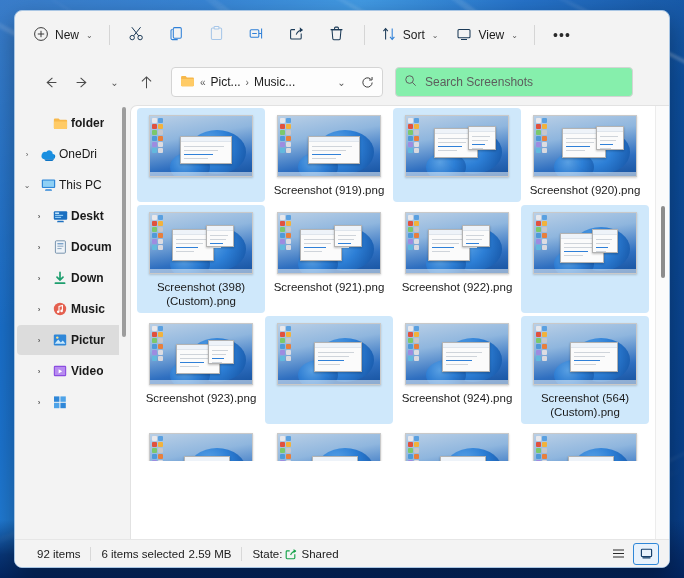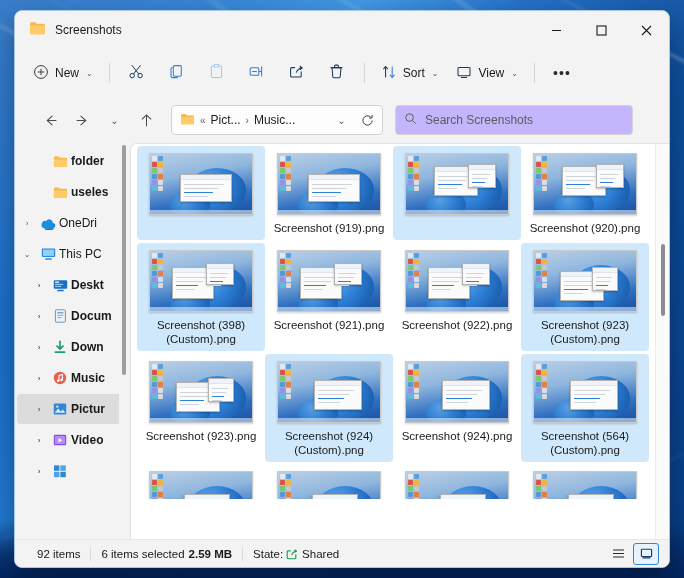--- a/index.html
+++ b/index.html
@@ -120,21 +120,21 @@
   .addr-right { margin-left: auto; display: flex; align-items: center; }
   .addr-iconbtn {
     width: 26px; height: 26px; border-radius: 3px;
     display: flex; align-items: center; justify-content: center;
     color: #3a3a3a;
   }
   .search-field {
     flex: 0 0 238px;
     margin-left: 10px;
     height: 30px;
-    background: #c4b5fd;
+    background: #86efac;
     border: 1px solid #d4d4d4;
     border-radius: 4px;
     display: flex; align-items: center;
     padding: 0 8px; gap: 8px;
     font-size: 12px; color: #5d5d5d;
   }
 
   
   .body-area { flex: 1 1 auto; display: flex; min-height: 0; background: #f3f3f3; }
 
@@ -294,49 +294,20 @@
   <div class="swoosh sw6"></div>
   <div class="swoosh sw7"></div>
   <div class="swoosh sw8"></div>
   <div class="swoosh sw9"></div>
   <div class="swoosh sw10"></div>
   <div class="darkband"></div>
 </div>
 
 <div id="explorer-window">
 
-  <div class="titlebar">
-    <div class="title-left">
-      <span>
-        <svg width="17" height="14" viewBox="0 0 17 14">
-          <path d="M1 2.4a1.2 1.2 0 0 1 1.2-1.2h4.1l1.5 1.6h7a1.2 1.2 0 0 1 1.2 1.2V12a1.2 1.2 0 0 1-1.2 1.2H2.2A1.2 1.2 0 0 1 1 12z" fill="#f7b84b"></path>
-          <path d="M1 4.6h14.9V12a1.2 1.2 0 0 1-1.2 1.2H2.2A1.2 1.2 0 0 1 1 12z" fill="#ffcb66"></path>
-        </svg>
-      </span>
-      <span class="title-text">Screenshots</span>
-    </div>
-    <div class="win-controls">
-      <div class="win-btn">
-        <svg width="11" height="11" viewBox="0 0 11 11">
-            <line x1="1" y1="5.5" x2="10" y2="5.5" stroke="currentColor" stroke-width="1.1"></line>
-          </svg>
-      </div>
-      <div class="win-btn">
-        <svg width="11" height="11" viewBox="0 0 11 11">
-            <rect x="1" y="1" width="9" height="9" fill="none" stroke="currentColor" stroke-width="1.1"></rect>
-          </svg>
-      </div>
-      <div class="win-btn close">
-        <svg width="11" height="11" viewBox="0 0 11 11">
-            <line x1="1" y1="1" x2="10" y2="10" stroke="currentColor" stroke-width="1.1"></line>
-            <line x1="10" y1="1" x2="1" y2="10" stroke="currentColor" stroke-width="1.1"></line>
-          </svg>
-      </div>
-    </div>
-  </div>
 
   <div class="toolbar">
     <div class="tb-item">
       <span>
         <svg width="16" height="16" viewBox="0 0 16 16">
           <circle cx="8" cy="8" r="6.4" fill="none" stroke="#3a3a3a" stroke-width="1"></circle>
           <line x1="8" y1="4.8" x2="8" y2="11.2" stroke="#3a3a3a" stroke-width="1"></line>
           <line x1="4.8" y1="8" x2="11.2" y2="8" stroke="#3a3a3a" stroke-width="1"></line>
         </svg>
       </span>
@@ -501,30 +472,20 @@
           <div class="nav-item indent-1">
             <span class="nav-exp"></span>
             <span class="nav-ico">
               <svg width="15" height="13" viewBox="0 0 17 14">
                 <path d="M1 2.4a1.2 1.2 0 0 1 1.2-1.2h4.1l1.5 1.6h7a1.2 1.2 0 0 1 1.2 1.2V12a1.2 1.2 0 0 1-1.2 1.2H2.2A1.2 1.2 0 0 1 1 12z" fill="#f7b84b"></path>
                 <path d="M1 4.6h14.9V12a1.2 1.2 0 0 1-1.2 1.2H2.2A1.2 1.2 0 0 1 1 12z" fill="#ffcb66"></path>
               </svg>
             </span>
             <span class="nav-label">folder</span>
           </div>
-          <div class="nav-item indent-1">
-            <span class="nav-exp"></span>
-            <span class="nav-ico">
-              <svg width="15" height="13" viewBox="0 0 17 14">
-                <path d="M1 2.4a1.2 1.2 0 0 1 1.2-1.2h4.1l1.5 1.6h7a1.2 1.2 0 0 1 1.2 1.2V12a1.2 1.2 0 0 1-1.2 1.2H2.2A1.2 1.2 0 0 1 1 12z" fill="#f7b84b"></path>
-                <path d="M1 4.6h14.9V12a1.2 1.2 0 0 1-1.2 1.2H2.2A1.2 1.2 0 0 1 1 12z" fill="#ffcb66"></path>
-              </svg>
-            </span>
-            <span class="nav-label">useles</span>
-          </div>
           <div class="nav-item">
             <span class="nav-exp">›</span>
             <span class="nav-ico">
               <svg width="16" height="13" viewBox="0 0 16 13">
                 <path d="M4.3 11.2h8.2a2.6 2.6 0 0 0 .3-5.2A3.6 3.6 0 0 0 6.2 4 3 3 0 0 0 4.3 11.2z" fill="#1a8fe0"></path>
                 <path d="M4.3 11.2h8.2a2.6 2.6 0 0 0 1.3-4.8 3.3 3.3 0 0 1-9.5 4.8z" fill="#0d74c4"></path>
               </svg>
             </span>
             <span class="nav-label">OneDri</span>
           </div>
@@ -893,21 +854,20 @@
                 </div>
                 <div class="winbox" style="left:58px;top:16px;width:26px;height:24px">
                   <span class="ln" style="top:9px;width:16px"></span>
                   <span class="ln" style="top:13px;width:14px"></span>
                   <span class="ln acc" style="top:17px;width:12px"></span>
                   <span class="ln" style="top:21px;width:10px"></span>
                 </div>
                 <div class="taskbar"></div>
               </div>
             </div>
-            <div class="label">Screenshot (923) (Custom).png</div>
           </div>
           <div class="tile">
             <div class="thumb-wrap">
               <div class="shot">
                 <div class="bloom b1"></div>
                 <div class="bloom b2"></div>
                 <div class="icons">
                   <i style="background:#e8e8ec"></i>
                   <i style="background:#5aa0e0"></i>
                   <i style="background:#e0513f"></i>
@@ -959,21 +919,20 @@
                 </div>
                 <div class="winbox" style="left:36px;top:18px;width:48px;height:30px">
                   <span class="ln" style="top:9px;width:36px"></span>
                   <span class="ln" style="top:13px;width:31px"></span>
                   <span class="ln acc" style="top:17px;width:26px"></span>
                   <span class="ln" style="top:21px;width:22px"></span>
                 </div>
                 <div class="taskbar"></div>
               </div>
             </div>
-            <div class="label">Screenshot (924) (Custom).png</div>
           </div>
           <div class="tile">
             <div class="thumb-wrap">
               <div class="shot">
                 <div class="bloom b1"></div>
                 <div class="bloom b2"></div>
                 <div class="icons">
                   <i style="background:#e8e8ec"></i>
                   <i style="background:#5aa0e0"></i>
                   <i style="background:#e0513f"></i>
@@ -1112,21 +1071,21 @@
       <div class="cscroll">
         <div class="thumb" style="top:100px;height:72px;"></div>
       </div>
     </div>
   </div>
 
   <div class="statusbar">
     <span class="st-cell">92 items</span>
     <span class="st-sep"></span>
     <span class="st-cell" style="padding-right:4px;">6 items selected</span>
-    <span class="st-cell" style="padding-left:0;font-weight:bold;">2.59 MB</span>
+    <span class="st-cell" style="padding-left:0;">2.59 MB</span>
     <span class="st-sep"></span>
     <span class="st-cell" style="display:flex;align-items:center;">
       <span>State:</span>
       <span class="shared-ico">
         <svg width="14" height="14" viewBox="0 0 14 14">
           <path d="M10.8 7.2v3.6a.9.9 0 0 1-.9.9H3.1a.9.9 0 0 1-.9-.9V4.7a.9.9 0 0 1 .9-.9h2.6" fill="none" stroke="#16a34a" stroke-width="1.15"></path>
           <path d="M6.6 8c1.2-3 3-3.8 5.1-3.9" fill="none" stroke="#16a34a" stroke-width="1.15"></path>
           <path d="M9.6 1.9l2.7 2.2-2.7 2.2z" fill="#16a34a"></path>
         </svg>
       </span>

